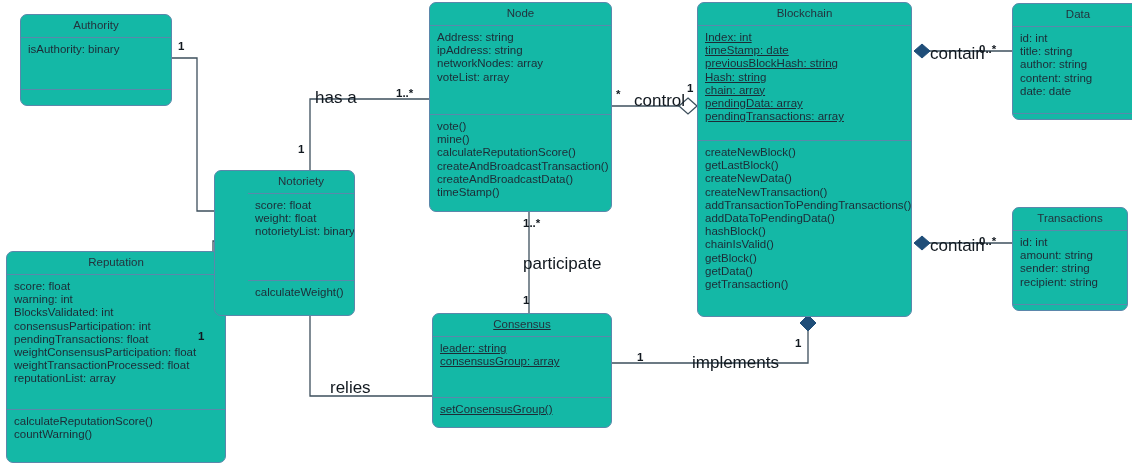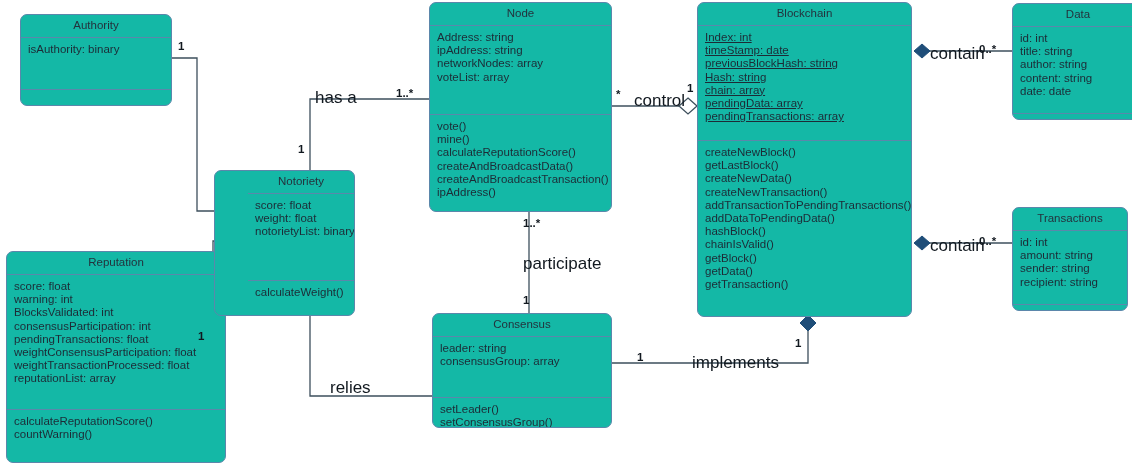--- a/index.html
+++ b/index.html
@@ -152,23 +152,23 @@
     <div class="uml-attrs" style="height:78px;">
       <div class="uml-row">Address: string</div>
       <div class="uml-row">ipAddress: string</div>
       <div class="uml-row">networkNodes: array</div>
       <div class="uml-row">voteList: array</div>
     </div>
     <div class="uml-ops">
       <div class="uml-row">vote()</div>
       <div class="uml-row">mine()</div>
       <div class="uml-row">calculateReputationScore()</div>
+      <div class="uml-row">createAndBroadcastTransaction()</div>
       <div class="uml-row">createAndBroadcastData()</div>
-      <div class="uml-row">createAndBroadcastTransaction()</div>
-      <div class="uml-row">ipAddress()</div>
+      <div class="uml-row">timeStamp()</div>
     </div>
   </div>
 
   <div class="uml-class" style="left:697px; top:2px; width:215px; height:315px;">
     <div class="uml-name">Blockchain</div>
     <div class="uml-attrs" style="height:104px;text-decoration:underline;">
       <div class="uml-row">Index: int</div>
       <div class="uml-row">timeStamp: date</div>
       <div class="uml-row">previousBlockHash: string</div>
       <div class="uml-row">Hash: string</div>
@@ -184,28 +184,27 @@
       <div class="uml-row">addTransactionToPendingTransactions()</div>
       <div class="uml-row">addDataToPendingData()</div>
       <div class="uml-row">hashBlock()</div>
       <div class="uml-row">chainIsValid()</div>
       <div class="uml-row">getBlock()</div>
       <div class="uml-row">getData()</div>
       <div class="uml-row">getTransaction()</div>
     </div>
   </div>
 
-  <div class="uml-class" style="left:432px; top:313px; width:180px; height:115px;">
+  <div class="uml-class" style="left:432px; top:313px; width:180px; height:115px;text-decoration:underline;">
     <div class="uml-name">Consensus</div>
     <div class="uml-attrs" style="height:50px;">
       <div class="uml-row">leader: string</div>
       <div class="uml-row">consensusGroup: array</div>
     </div>
     <div class="uml-ops">
-      <div class="uml-row">setLeader()</div>
       <div class="uml-row">setConsensusGroup()</div>
     </div>
   </div>
 
   <div class="uml-class" style="left:1012px; top:3px; width:132px; height:117px;">
     <div class="uml-name">Data</div>
     <div class="uml-attrs" style="height:76px;">
       <div class="uml-row">id: int</div>
       <div class="uml-row">title: string</div>
       <div class="uml-row">author: string</div>

